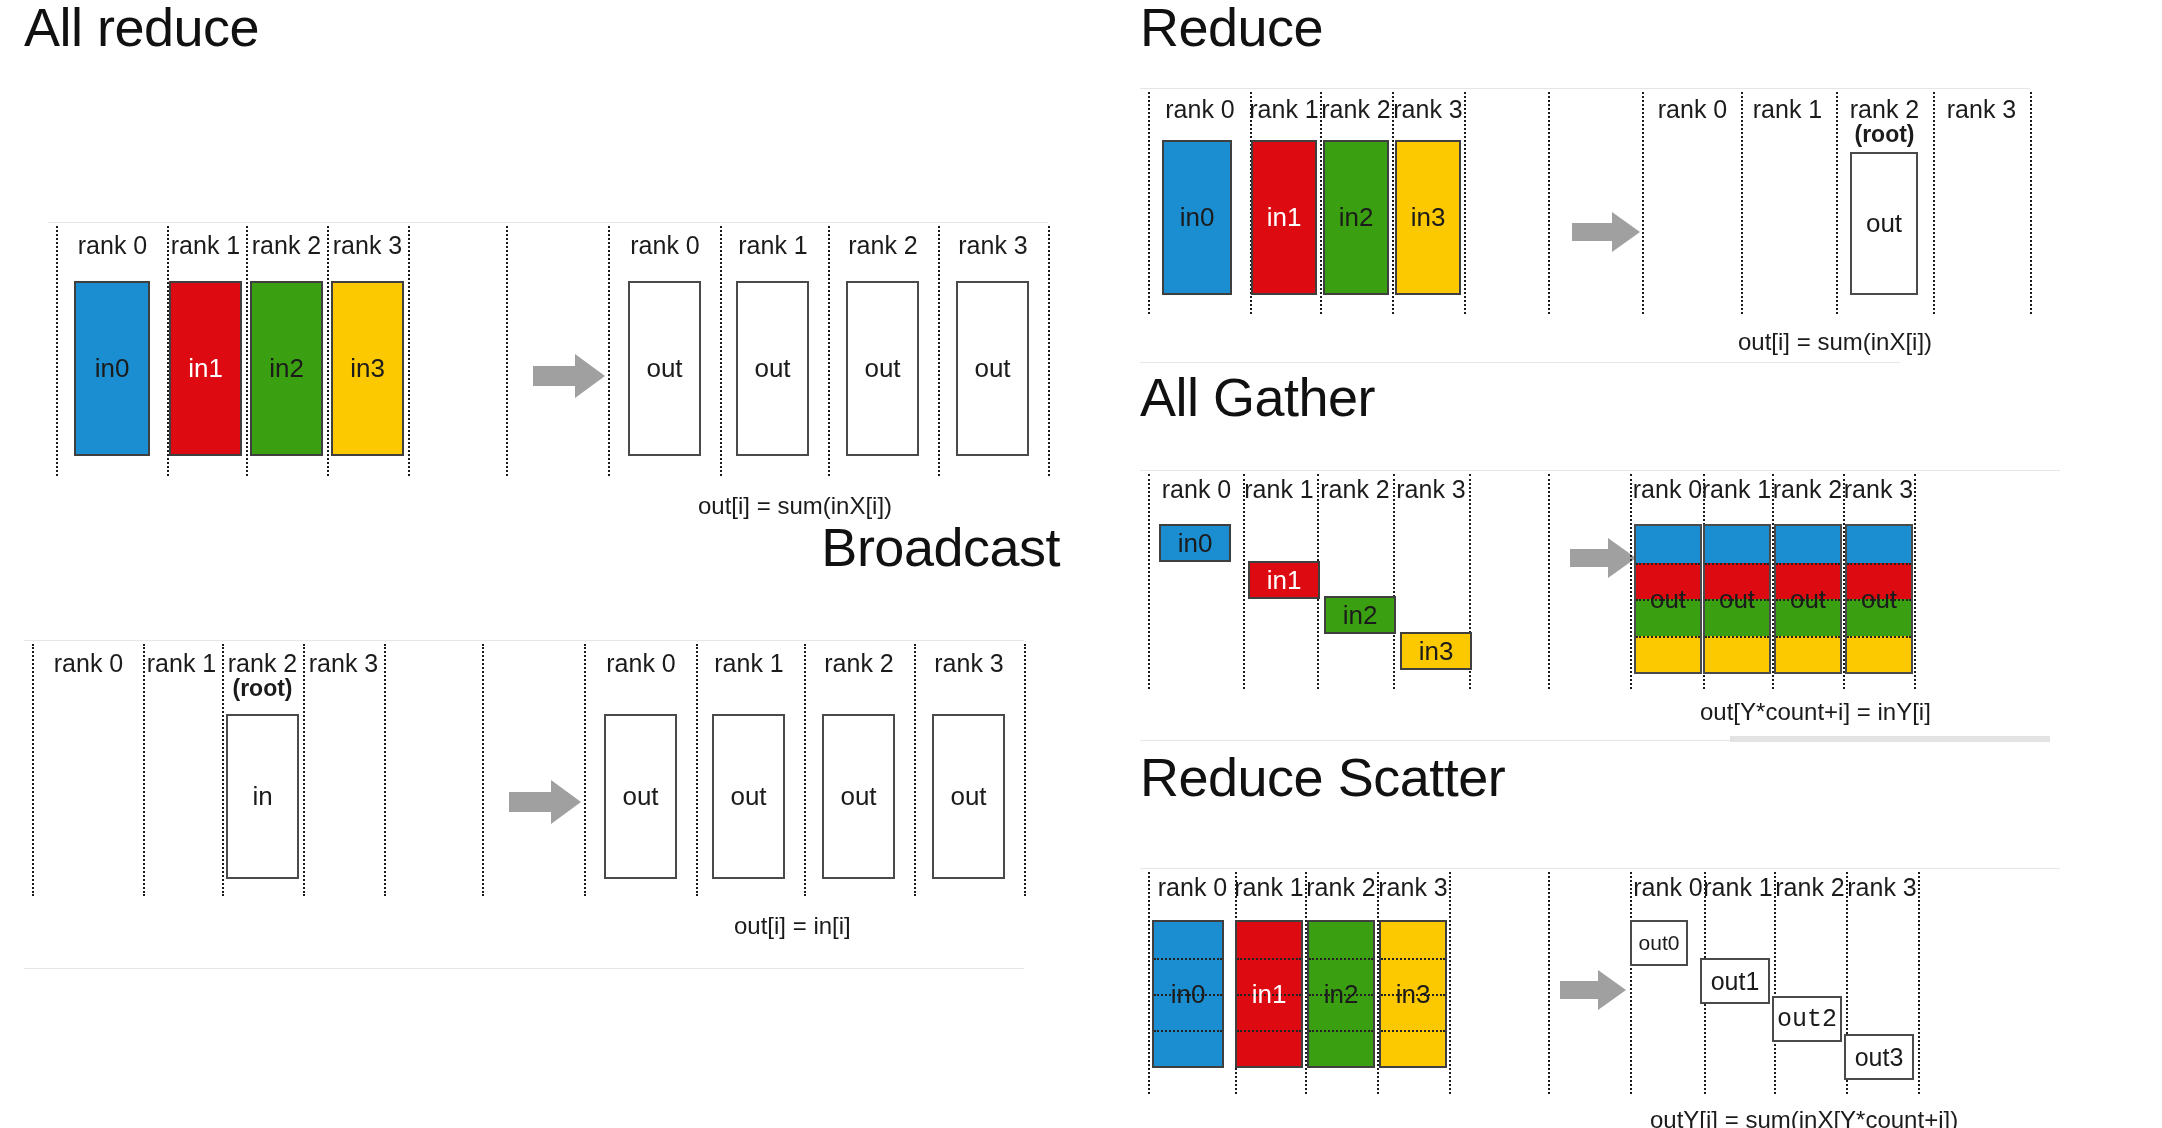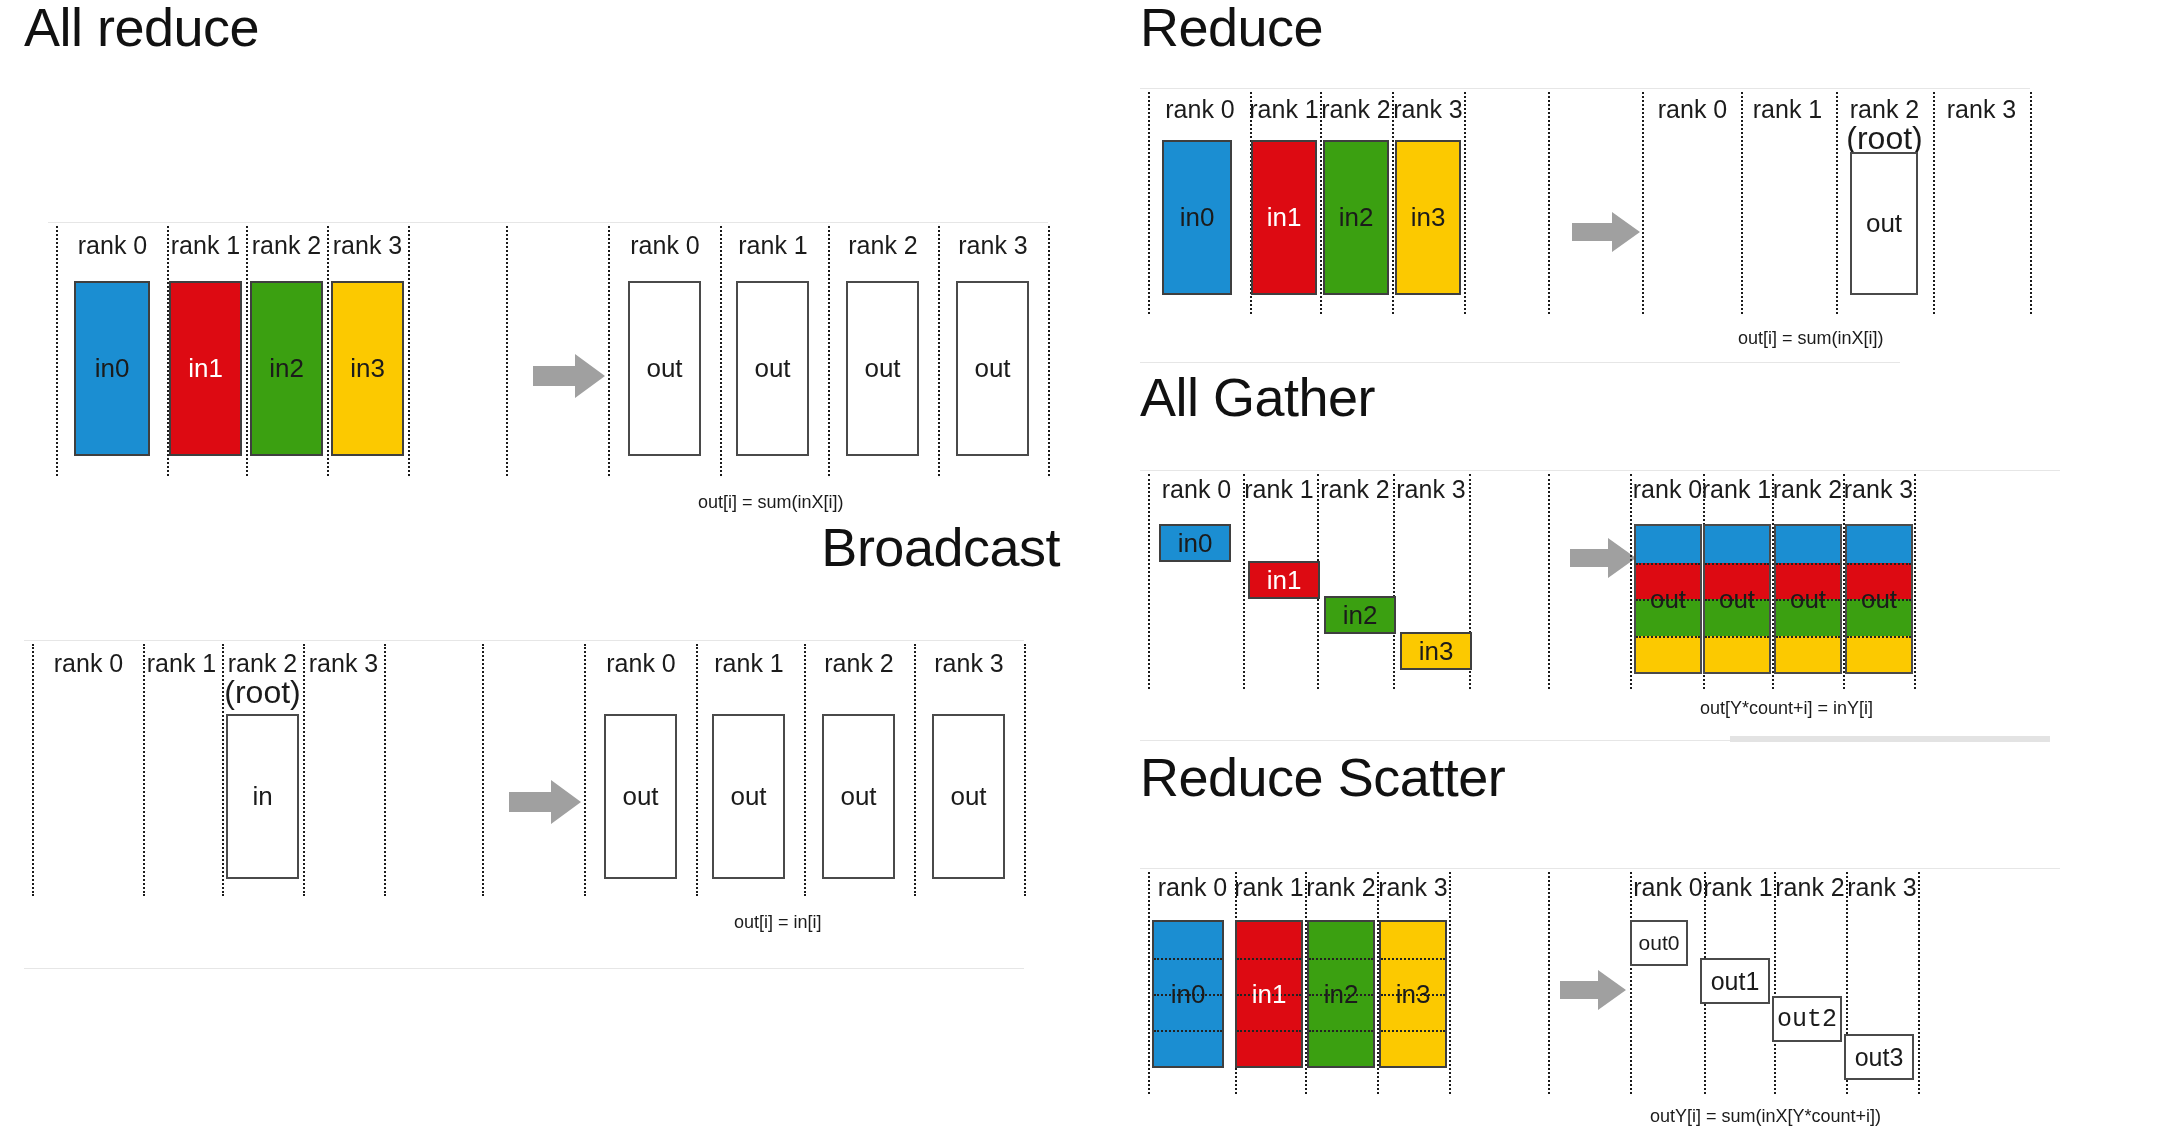--- a/index.html
+++ b/index.html
@@ -22,21 +22,21 @@
   .diagram{position:relative;}
   .hrule{position:absolute;left:0;height:1px;background:#e6e6e6;}
   .group{position:absolute;top:0;bottom:0;}
   .lane{position:absolute;top:0;bottom:0;border-right:2px dotted #1b1b1b;}
   .lane.first{border-left:2px dotted #1b1b1b;}
   .ranklabel{
     position:absolute;left:0;right:0;text-align:center;
     font-size:25px;line-height:1.05;color:#1b1b1b;
     font-family:"Liberation Sans", sans-serif;white-space:nowrap;
   }
-  .ranklabel .rootline{display:block;font-size:32px;}
+  .ranklabel .rootline{display:block;font-size:23px;font-weight:bold;}
 
   .box{
     position:absolute;box-sizing:border-box;
     border:2px solid #4a4a4a;
     display:flex;align-items:center;justify-content:center;
     font-size:26px;color:#1b1b1b;
     font-family:"Liberation Sans", sans-serif;
   }
   .box.white{background:#ffffff;border-color:#4a4a4a;}
   .box.blue{background:#1b8ed2;border-color:#3f3f3f;}
@@ -59,21 +59,21 @@
 
   
   .seg-line{position:absolute;left:0;right:0;border-top:2px dotted #222;}
   .seg-label{
     position:absolute;left:0;right:0;top:50%;transform:translateY(-50%);
     text-align:center;font-size:26px;font-family:"Liberation Sans", sans-serif;
   }
 
   .arrow{position:absolute;}
   .formula{
-    position:absolute;font-size:18px;color:#1b1b1b;white-space:nowrap;
+    position:absolute;font-size:24px;color:#1b1b1b;white-space:nowrap;
     font-family:"Liberation Sans", sans-serif;
   }
 </style>
 </head>
 <body>
 
 <div class="panel" style="left:0;top:0;width:1060px;height:520px;margin-left:24px;">
   <div class="sec-title" style="left:14px;top:68px;font-size:54px;">All reduce</div>
 
   <div class="diagram" style="position:absolute;left:24px;top:222px;width:1000px;height:260px;">

